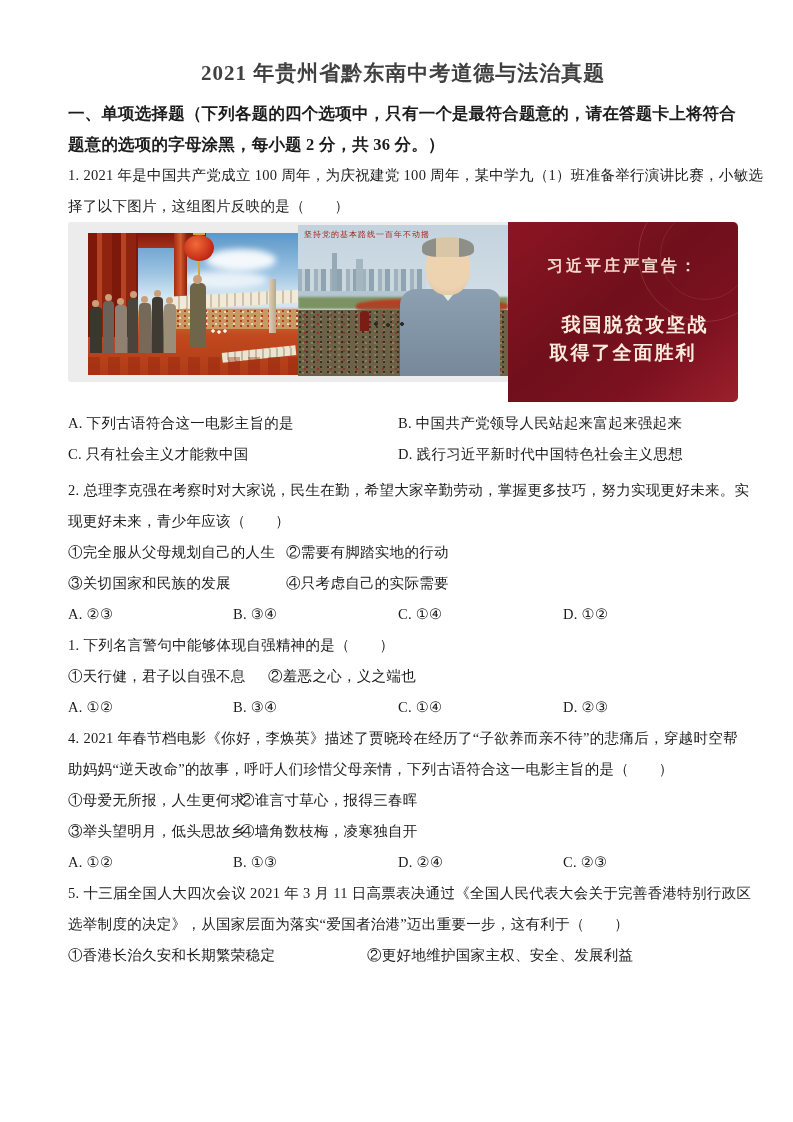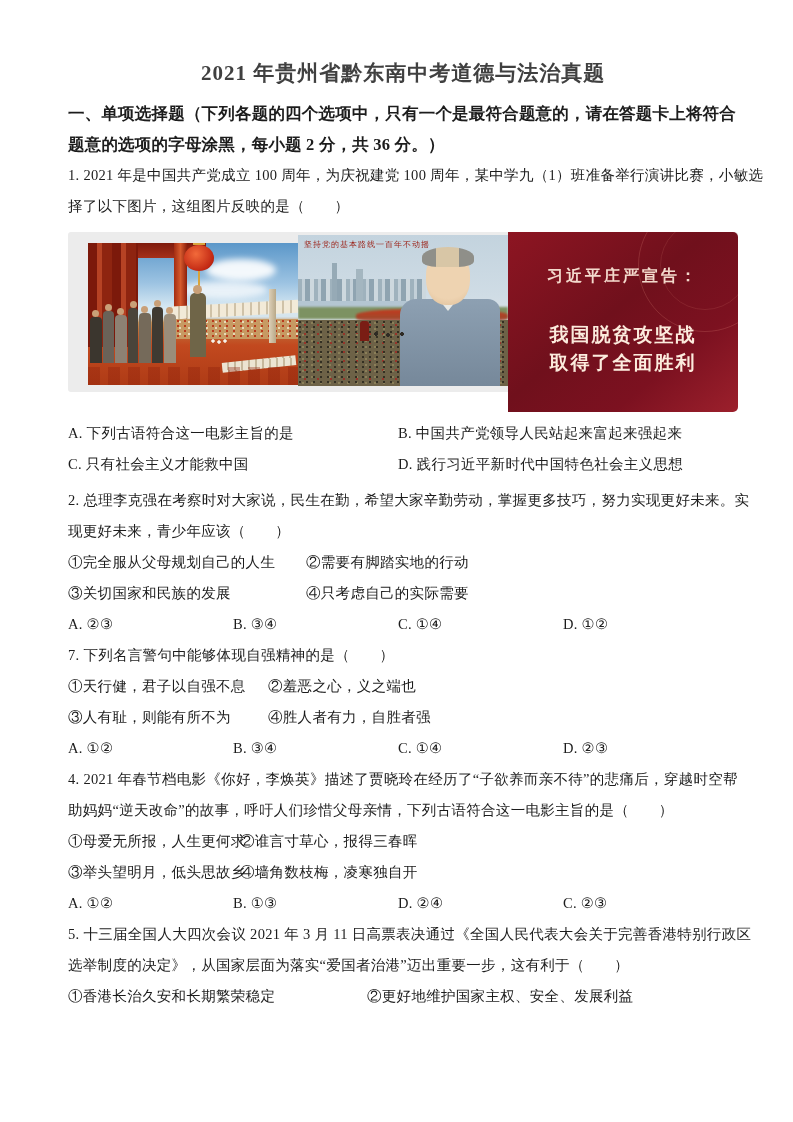--- a/index.html
+++ b/index.html
@@ -9,29 +9,29 @@
   }
   .content{position:absolute;left:68px;top:0;width:670px;}
   .doc-title{
     margin:56px 0 8px 0;text-align:center;font-size:21px;font-weight:bold;
     line-height:34px;letter-spacing:1px;color:#404040;
   }
   .hdr{font-size:16.5px;font-weight:bold;line-height:31px;height:31px;white-space:nowrap;letter-spacing:0.2px;}
   .line{font-size:14.5px;line-height:31px;height:31px;white-space:nowrap;letter-spacing:0.3px;}
   .grid2{display:grid;grid-template-columns:330px 1fr;}
   .grid4{display:grid;grid-template-columns:165px 165px 165px 1fr;}
-  .sub-q2{display:grid;grid-template-columns:218px 1fr;gap:20px;}
+  .sub-q2{display:grid;grid-template-columns:218px 1fr;}
   .sub-q3{display:grid;grid-template-columns:200px 1fr;}
   .sub-q4{display:grid;grid-template-columns:172px 1fr;}
   .sub-q5{display:grid;grid-template-columns:255px 1fr;gap:44px;}
   .mt-opts{margin-top:26px;}
   .mt-q2{margin-top:5px;}
 
   
-  .banner{position:relative;width:670px;height:160px;background:#ececec;border-radius:3px;margin-top:10px;}
+  .banner{position:relative;width:670px;height:160px;background:#ececec;border-radius:3px;margin-top:0;}
   .banner *{position:absolute;}
 
   
   .img-left{left:20px;top:11px;width:210px;height:142px;overflow:hidden;
     background:linear-gradient(180deg,#5b97c9 0%,#9cc3e2 28%,#d8e9f3 46%,#d5e4ec 52%,#c49058 56%,#c0703a 61%,#c2491f 72%,#ae3b16 100%);}
   .cloud{background:rgba(255,255,255,.9);border-radius:50%;filter:blur(3px);}
   .cloud.c1{left:118px;top:16px;width:70px;height:22px;}
   .cloud.c2{left:92px;top:38px;width:88px;height:18px;opacity:.8;}
   .eave{left:0;top:0;width:118px;height:15px;background:linear-gradient(180deg,#7e1a0c,#a5301a);}
   .pillars{left:0;top:0;width:50px;height:104px;
@@ -101,21 +101,21 @@
 
   
   .img-right{left:440px;top:0;width:230px;height:180px;overflow:hidden;border-radius:0 5px 5px 0;
     background:linear-gradient(140deg,#8d1522 0%,#70101c 45%,#7c1120 72%,#9c202c 100%);}
   .img-right::before{content:"";position:absolute;right:-34px;top:-34px;width:132px;height:132px;border-radius:50%;
     border:1px solid rgba(255,170,150,.18);}
   .img-right::after{content:"";position:absolute;right:-12px;top:-12px;width:88px;height:88px;border-radius:50%;
     border:1px solid rgba(255,170,150,.12);}
   .rb-line1{left:0;top:34px;width:100%;text-align:center;font-size:16px;font-weight:bold;
     color:#f3d9cc;letter-spacing:3px;}
-  .rb-line2{left:0;top:90px;width:100%;text-align:center;font-size:19px;font-weight:bold;
+  .rb-line2{left:12px;top:90px;width:100%;text-align:center;font-size:19px;font-weight:bold;
     color:#fcebdd;letter-spacing:2px;}
   .rb-line3{left:0;top:118px;width:100%;text-align:center;font-size:19px;font-weight:bold;
     color:#fcebdd;letter-spacing:2px;}
 </style>
 </head>
 <body>
 
 <div class="content">
 
   <div class="doc-title">2021 年贵州省黔东南中考道德与法治真题</div>
@@ -195,28 +195,24 @@
     <span>③关切国家和民族的发展</span>
     <span>④只考虑自己的实际需要</span>
   </div>
   <div class="line grid4">
     <span>A. ②③</span>
     <span>B. ③④</span>
     <span>C. ①④</span>
     <span>D. ①②</span>
   </div>
 
-  <div class="line">7. 下列名言警句中能够体现自强精神的是（　　）</div>
+  <div class="line">1. 下列名言警句中能够体现自强精神的是（　　）</div>
   <div class="line sub-q3">
     <span>①天行健，君子以自强不息</span>
     <span>②羞恶之心，义之端也</span>
-  </div>
-  <div class="line sub-q3">
-    <span>③人有耻，则能有所不为</span>
-    <span>④胜人者有力，自胜者强</span>
   </div>
   <div class="line grid4">
     <span>A. ①②</span>
     <span>B. ③④</span>
     <span>C. ①④</span>
     <span>D. ②③</span>
   </div>
 
   <div class="line">4. 2021 年春节档电影《你好，李焕英》描述了贾晓玲在经历了“子欲养而亲不待”的悲痛后，穿越时空帮</div>
   <div class="line">助妈妈“逆天改命”的故事，呼吁人们珍惜父母亲情，下列古语符合这一电影主旨的是（　　）</div>

